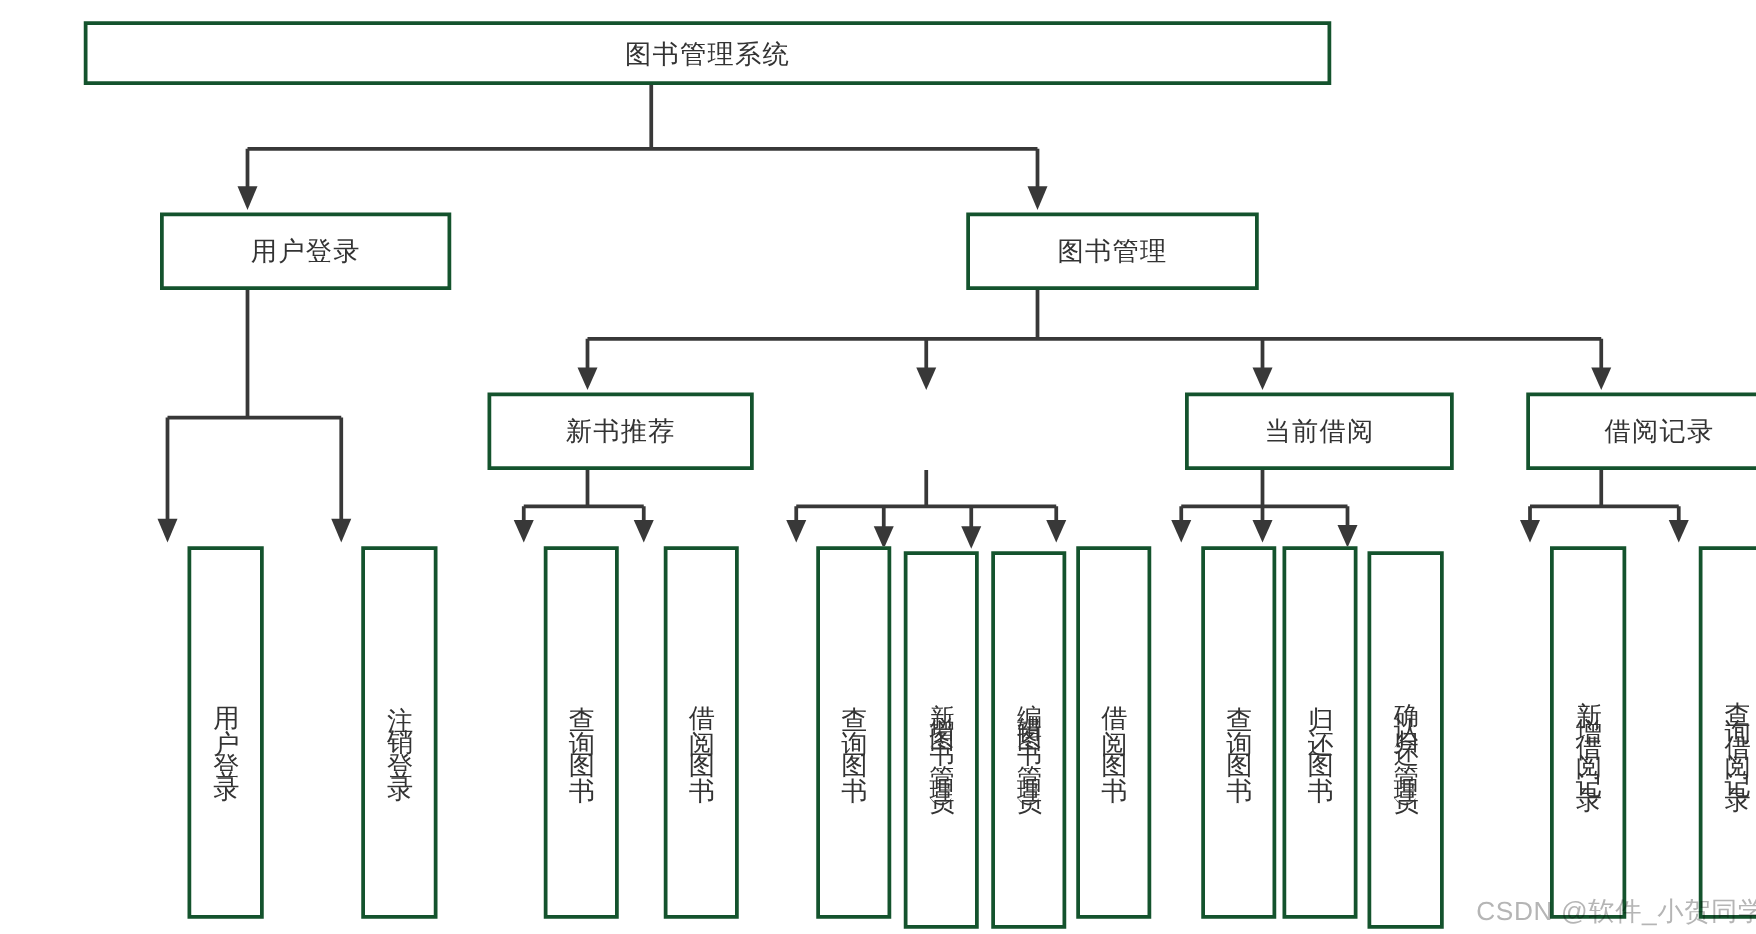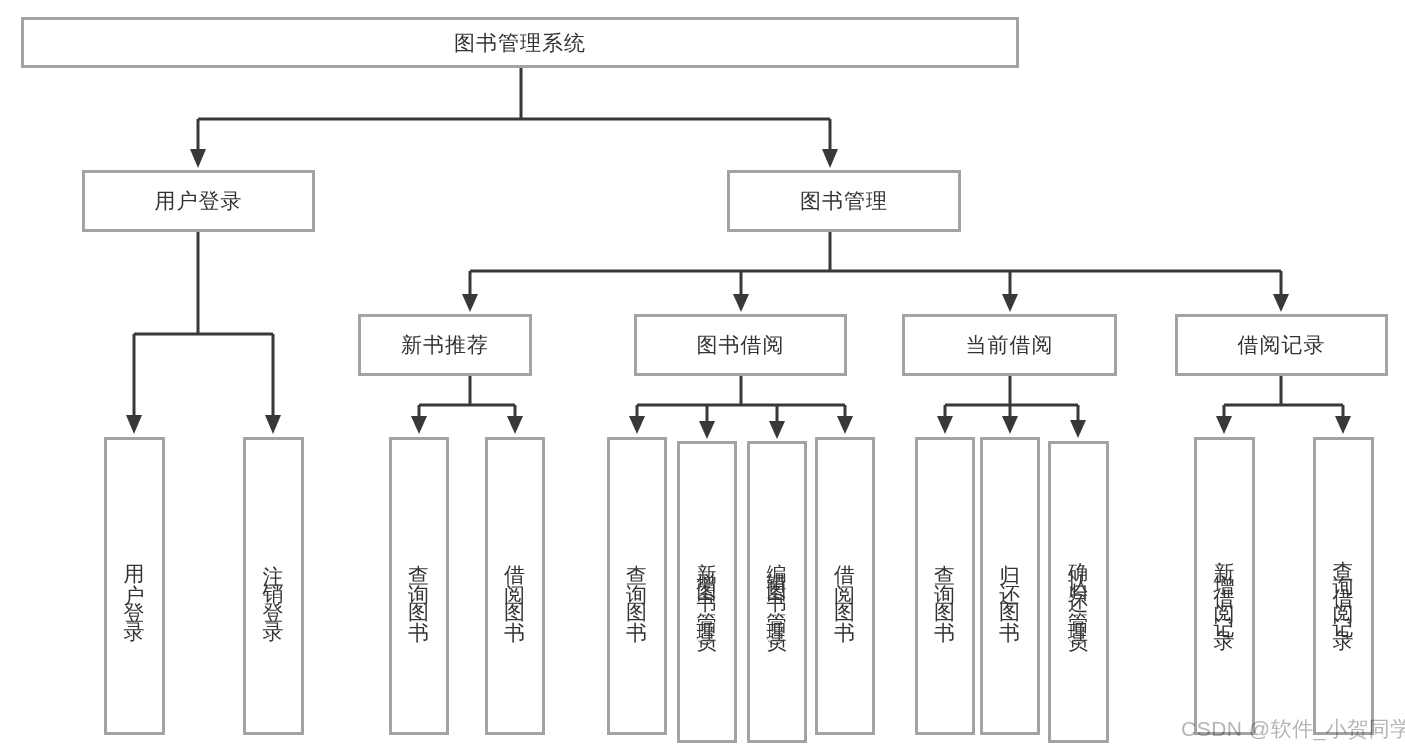--- a/index.html
+++ b/index.html
@@ -14,28 +14,29 @@
   }
   #connectors {
     position: absolute;
     left: 0; top: 0;
     width: 1405px; height: 747px;
     pointer-events: none;
   }
   .node {
     position: absolute;
     box-sizing: border-box;
-    border: 3px solid #a3a3a3;
+    border: 3px solid #14532d;
     background: #ffffff;
     display: flex;
     align-items: center;
     justify-content: center;
     font-size: 21px;
     letter-spacing: 1px;
     z-index: 2;
+    margin-left: 46px;
   }
   .node--h { text-align: center; }
   .leaf span {
     writing-mode: vertical-rl;
     display: block;
     line-height: 1;
   }
   .leaf.len4 span { letter-spacing: 19px; font-size: 21px; }
   .leaf.len6 span { letter-spacing: 14px; font-size: 21px; }
   .leaf.len9 span { letter-spacing: 10px; font-size: 20px; }
@@ -100,25 +101,22 @@
     <span>图书管理系统</span>
   </div>
 
   <div class="node node--h" style="left:82px; top:170px; width:233px; height:62px;">
     <span>用户登录</span>
   </div>
   <div class="node node--h" style="left:727px; top:170px; width:234px; height:62px;font-family:Liberation Serif, serif;">
     <span>图书管理</span>
   </div>
 
-  <div class="node node--h" style="left:358px; top:314px; width:174px; height:62px;">
+  <div class="node node--h" style="left:344px; top:314px; width:213px; height:62px;">
     <span>新书推荐</span>
-  </div>
-  <div class="node node--h" style="left:634px; top:314px; width:213px; height:62px;">
-    <span>图书借阅</span>
   </div>
   <div class="node node--h" style="left:1175px; top:314px; width:213px; height:62px;">
     <span>借阅记录</span>
   </div>
   <div class="node node--h" style="left:902px; top:314px; width:215px; height:62px;">
     <span>当前借阅</span>
   </div>
 
   <div class="node leaf len4" style="left:104px; top:437px; width:61px; height:298px;">
     <span>用户登录</span>

